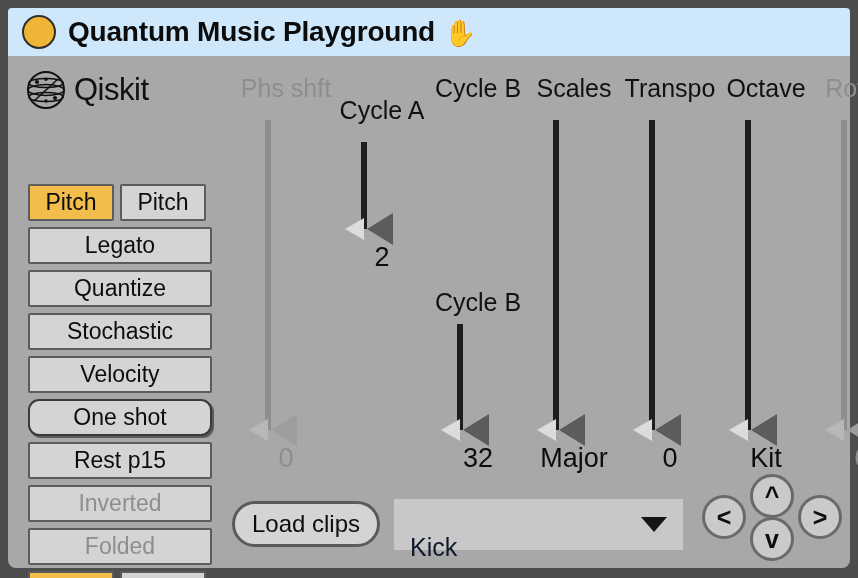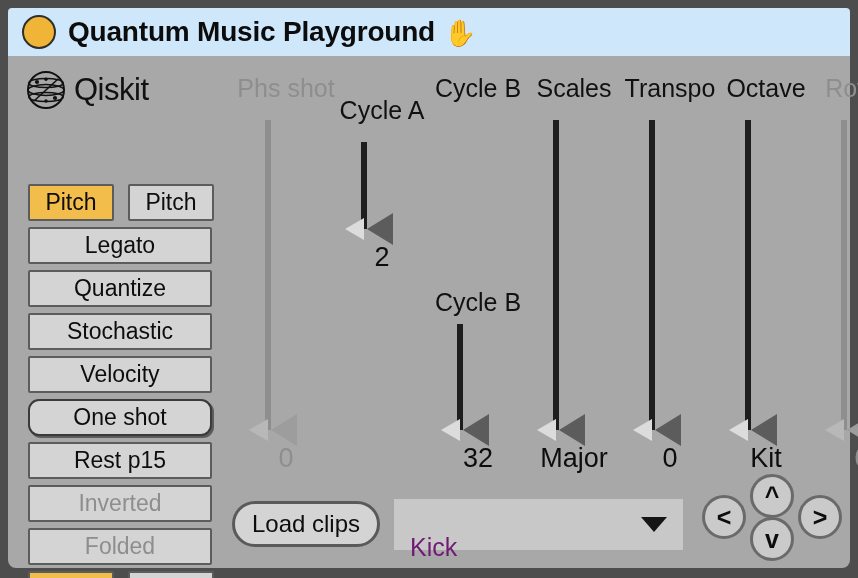--- a/index.html
+++ b/index.html
@@ -75,21 +75,21 @@
     color: #111;
     letter-spacing: -0.5px;
   }
 
   
   #sidebar {
     position: absolute;
     left: 20px; top: 128px;
     width: 184px;
   }
-  .sb-row { display: flex; gap: 14px; margin-bottom: 6px; }
+  .sb-row { display: flex; gap: 6px; margin-bottom: 6px; }
   .sb-btn {
     flex: 1 1 auto;
     height: 37px;
     background: #d4d4d4;
     border: 2px solid #5c5c5c;
     border-radius: 2px;
     display: flex;
     align-items: center;
     justify-content: center;
     font-size: 23px;
@@ -193,21 +193,21 @@
   }
   #clipmenu {
     position: absolute;
     left: 386px; top: 443px;
     width: 289px; height: 51px;
     background: #c8c8c8;
     display: flex; align-items: center;
     padding: 0 16px;
     cursor: pointer; user-select: none;
   }
-  #clipmenu-label { font-size: 25px; color: #701a75; flex: 1 1 auto; margin-top: 46px; }
+  #clipmenu-label { font-size: 25px; color: #0f172a; flex: 1 1 auto; margin-top: 46px; }
   #clipmenu-arrow {
     width: 0; height: 0;
     border-left: 13px solid transparent;
     border-right: 13px solid transparent;
     border-top: 15px solid #151515;
   }
 
   
   .dpad {
     position: absolute;
@@ -282,21 +282,21 @@
           <div class="sb-btn disabled">Folded</div>
         </div>
         <div class="sb-row">
           <div class="sb-btn sb-half active">Scale</div>
           <div class="sb-btn sb-half">Raga</div>
         </div>
       </div>
 
     <div id="sliders">
         <div class="col" style="left: 24px;">
-          <div class="col-head dim">Phs shot</div>
+          <div class="col-head dim">Phs shft</div>
           <div class="track dim" style="top: 46px; height: 310px;"></div>
           <div class="handle dim" style="top: 340px;"></div>
           <div class="val dim" style="top: 369px;">0</div>
         </div>
         <div class="col" style="left: 120px; margin-top: 22px;">
           <div class="col-head">Cycle A</div>
           <div class="track" style="top: 46px; height: 86.8px;"></div>
           <div class="handle" style="top: 116.8px;"></div>
           <div class="val" style="top: 145.8px;">2</div>
         </div>

